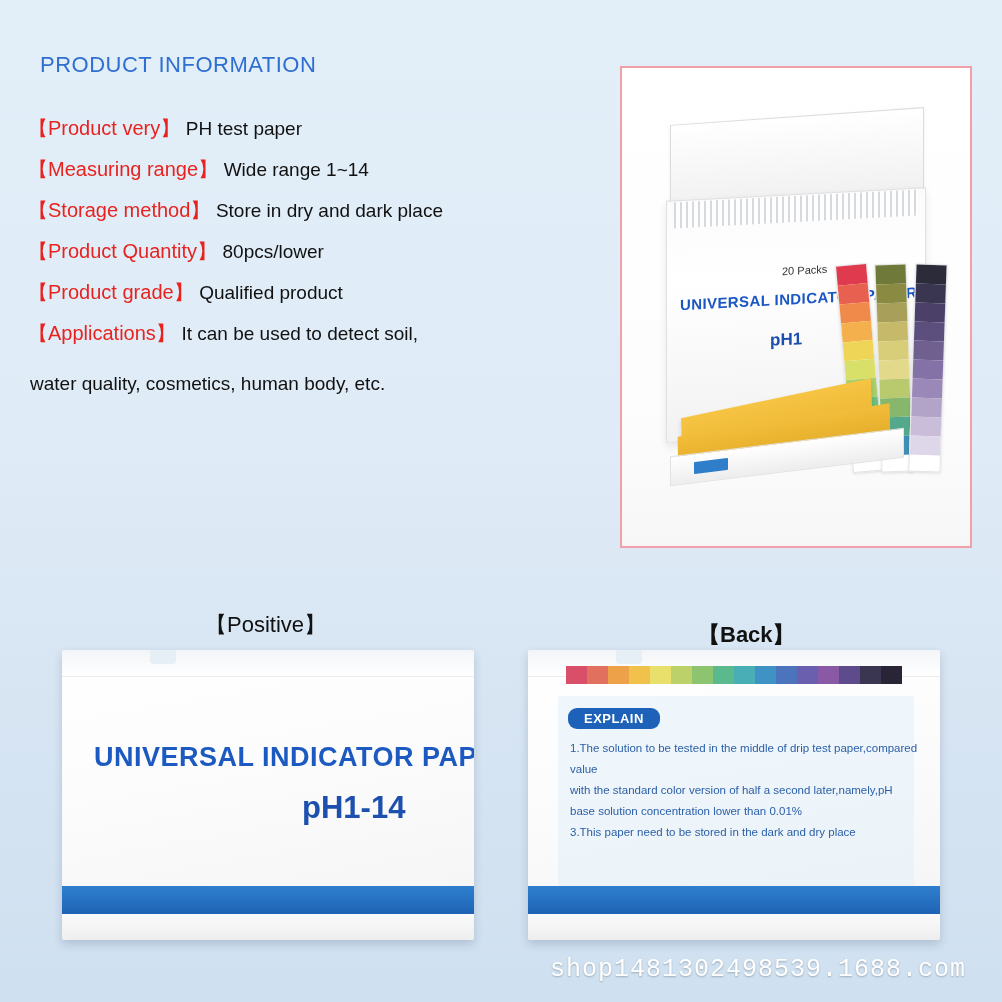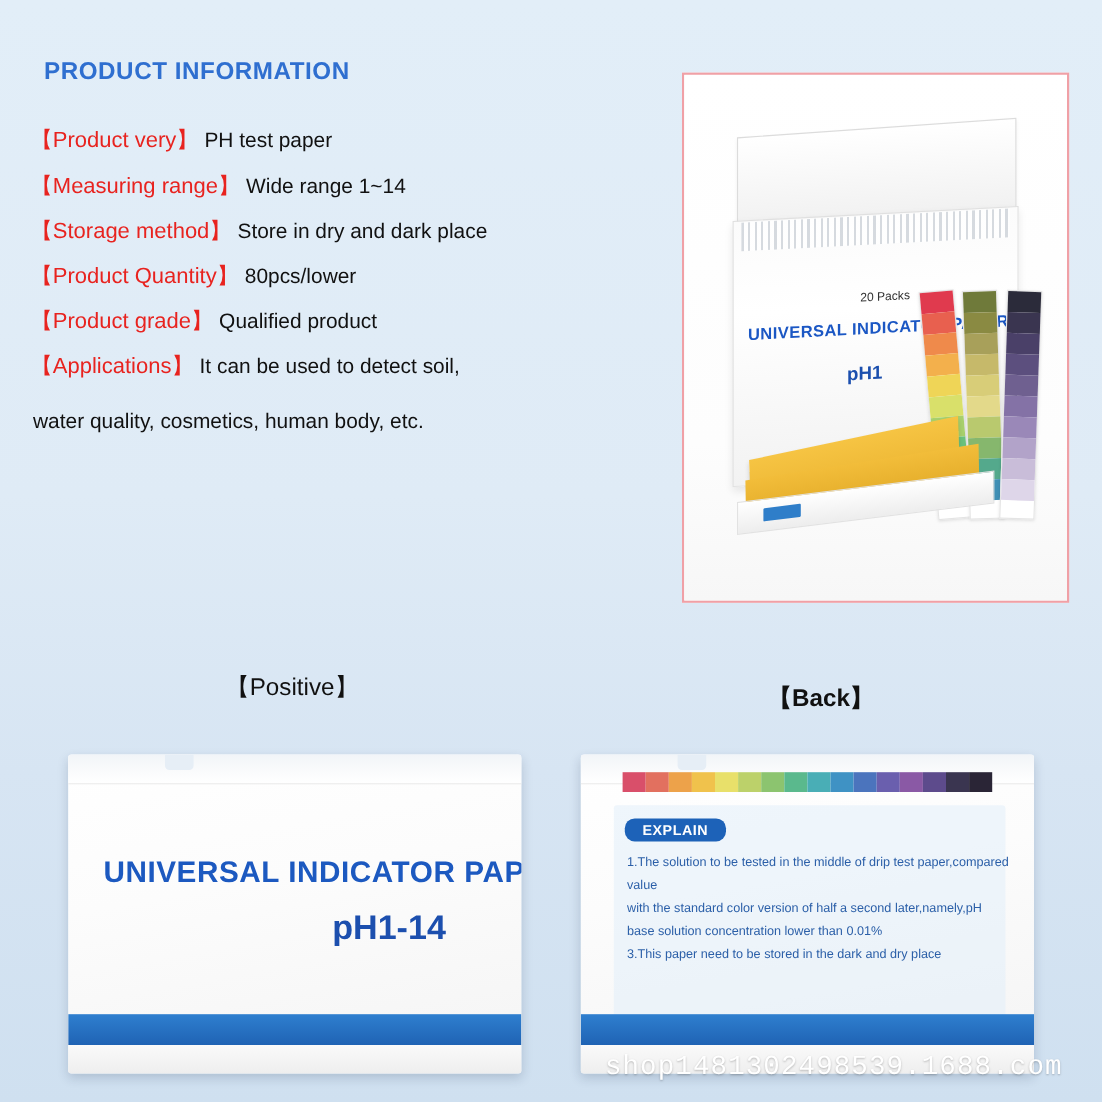--- a/index.html
+++ b/index.html
@@ -19,21 +19,21 @@
     height: 1002px;
     background: linear-gradient(180deg, #e2eef8 0%, #dfebf6 45%, #d7e5f3 70%, #cfe0f0 100%);
   }
 
   
   .info-title {
     position: absolute;
     left: 40px;
     top: 52px;
     font-size: 22px;
-    font-weight: bold;
+    font-weight: normal;
     color: #2f6fd0;
     letter-spacing: 0.5px;
     text-align: right;
   }
   .info-list {
     position: absolute;
     left: 28px;
     top: 108px;
     width: 580px;
   }
@@ -206,21 +206,20 @@
   }
   .caption.positive { left: 205px; top: 610px; }
   .caption.back { left: 698px; top: 620px; font-weight: bold; }
 
   
   .pack {
     position: absolute;
     background: linear-gradient(170deg,#ffffff 0%, #fcfcfc 40%, #f4f4f4 100%);
     box-shadow: 0 4px 10px rgba(20,40,70,.18);
     overflow: hidden;
-    margin-top: 36px;
   }
   .pack.positive {
     left: 62px;
     top: 650px;
     width: 412px;
     height: 290px;
     border-radius: 3px;
   }
   .pack-topflap {
     position: absolute;

